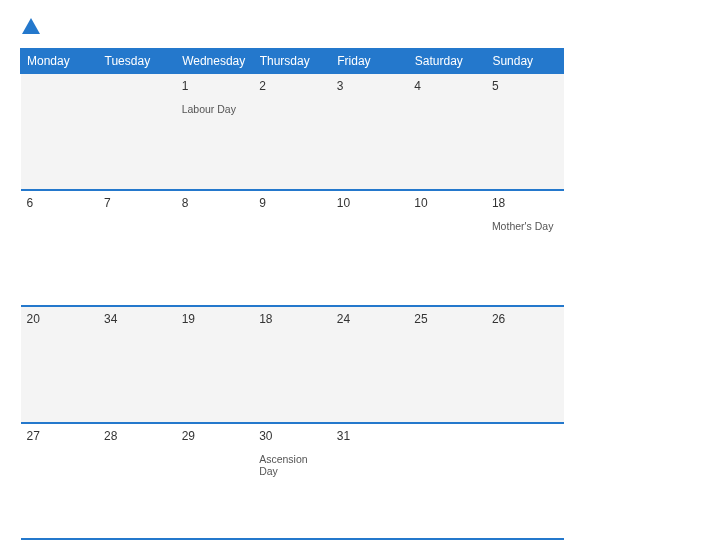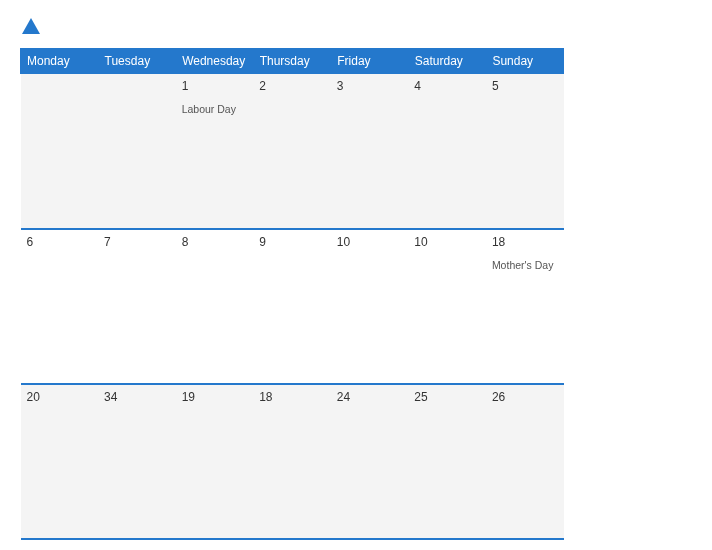--- a/index.html
+++ b/index.html
@@ -197,15 +197,35 @@
           <td>
             <span class="day-number">24</span>
           </td>
           <td>
             <span class="day-number">25</span>
           </td>
           <td>
             <span class="day-number">26</span>
           </td>
         </tr>
+        <tr>
+          <td>
+            <span class="day-number">27</span>
+          </td>
+          <td>
+            <span class="day-number">28</span>
+          </td>
+          <td>
+            <span class="day-number">29</span>
+          </td>
+          <td>
+            <span class="day-number">30</span>
+            <span class="holiday-label">Ascension Day</span>
+          </td>
+          <td>
+            <span class="day-number">31</span>
+          </td>
+          <td></td>
+          <td></td>
+        </tr>
       </tbody>
   </table>
 </div>
 
 </body></html>

